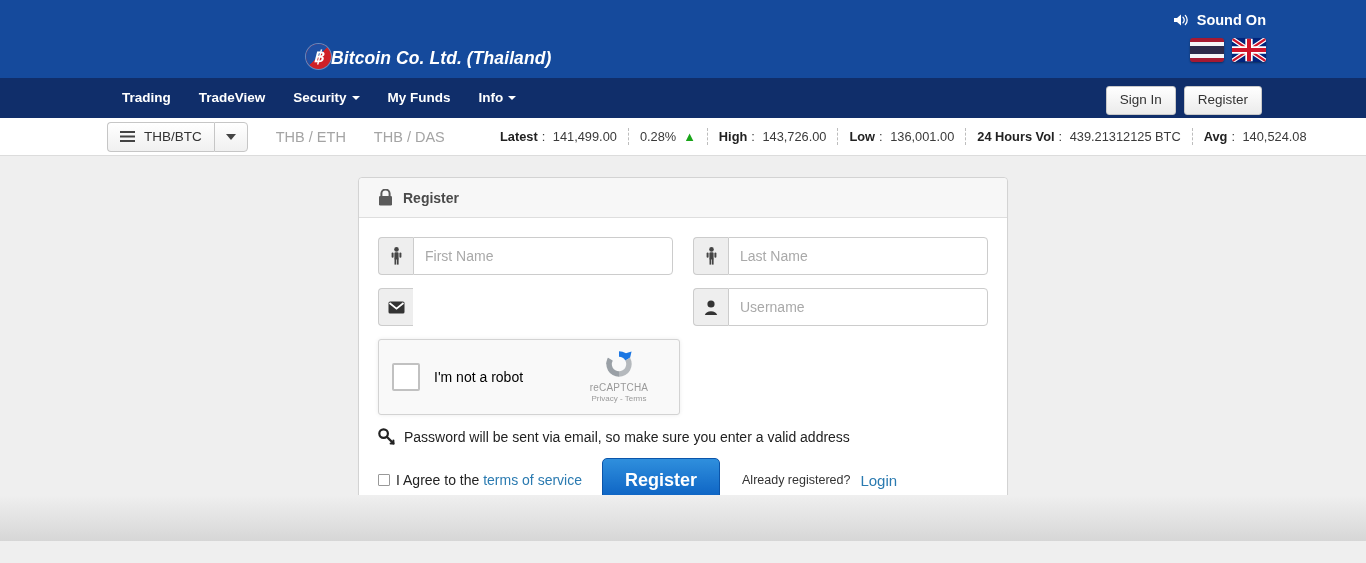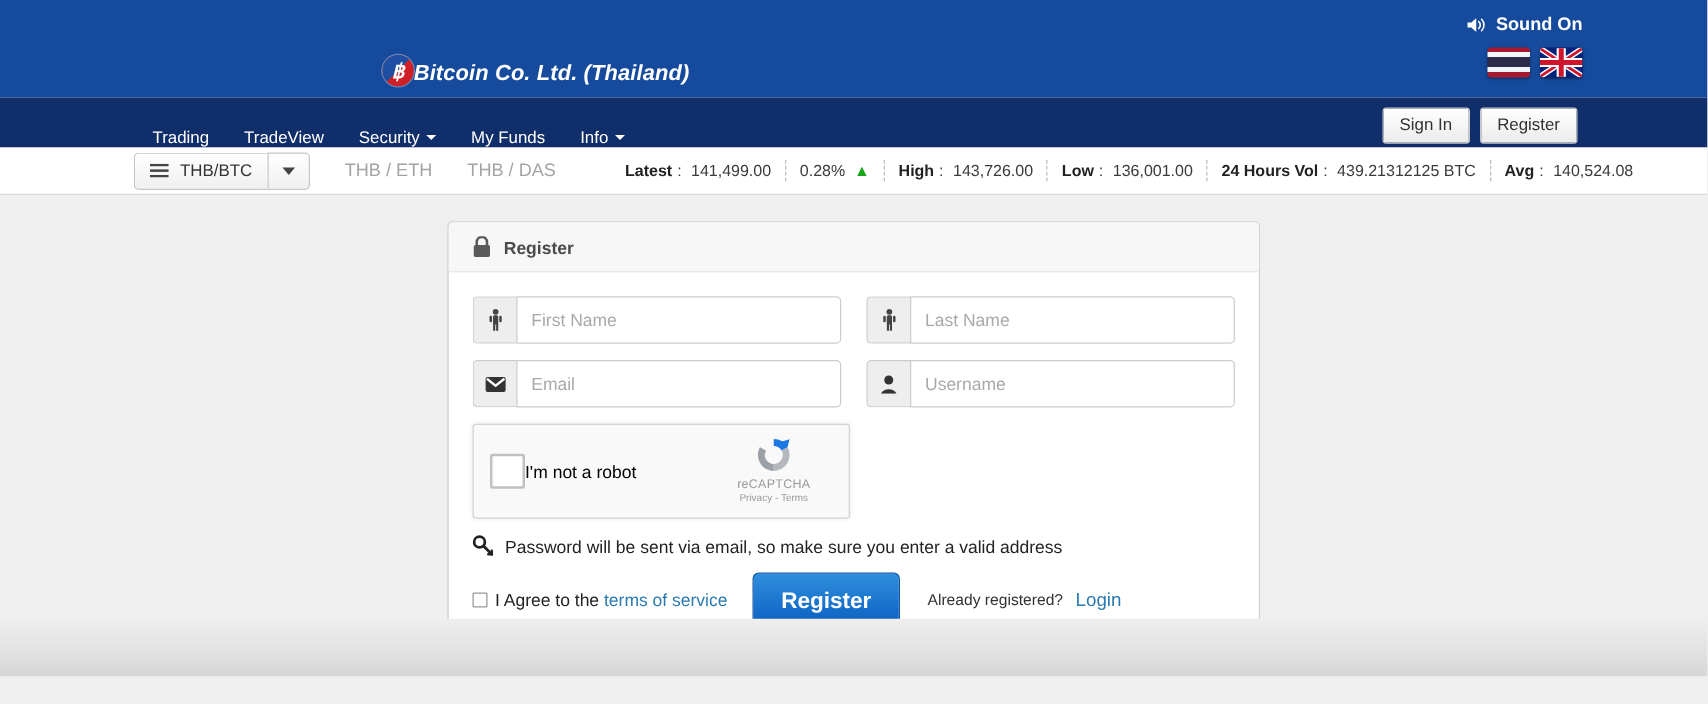--- a/index.html
+++ b/index.html
@@ -126,22 +126,22 @@
     left: 108px;
     top: 0;
     height: 40px;
     display: flex;
     align-items: center;
     gap: 0;
   }
   .nav-link {
     color: #ffffff;
     font-size: 13.5px;
-    font-weight: normal;
-    padding: 12px 14px;
+    font-weight: bold;
+    padding: 0 14px;
     height: 40px;
     line-height: 40px;
     text-decoration: none;
     white-space: nowrap;
     cursor: pointer;
     display: inline-block;
   }
   .caret {
     display: inline-block;
     width: 0; height: 0;
@@ -333,21 +333,21 @@
     background: #fff;
     border: 2px solid #c1c1c1;
     border-radius: 2px;
     margin-left: 13px;
     cursor: pointer;
     flex: none;
   }
   .rc-label {
     font-size: 14px;
     color: #000;
-    margin-left: 0;
+    margin-left: 14px;
     font-family: "Liberation Sans", sans-serif;
   }
   .rc-brand {
     position: absolute;
     right: 23px;
     top: 7px;
     width: 74px;
     text-align: center;
   }
   .rc-logo { display: block; margin: 0 auto; }
@@ -573,21 +573,20 @@
       </div>
 
       <div class="form-row">
         <div class="input-group">
           <span class="input-addon">
             <svg width="17" height="13" viewBox="0 0 17 13">
               <rect x="0.5" y="0.5" width="16" height="12" rx="1.6" fill="#333"></rect>
               <path d="M1.5 2 L8.5 7.6 L15.5 2" stroke="#fff" stroke-width="1.8" fill="none"></path>
             </svg>
           </span>
-          <input type="text" placeholder="Email" style="">
         </div>
         <div class="input-group">
           <span class="input-addon">
             <svg width="14" height="15" viewBox="0 0 14 15">
               <circle cx="7" cy="4" r="3.6" fill="#333"></circle>
               <path d="M0.8 15 a6.6 5.6 0 0 1 12.4 0 z" fill="#333"></path>
             </svg>
           </span>
           <input type="text" placeholder="Username" style="">
         </div>

